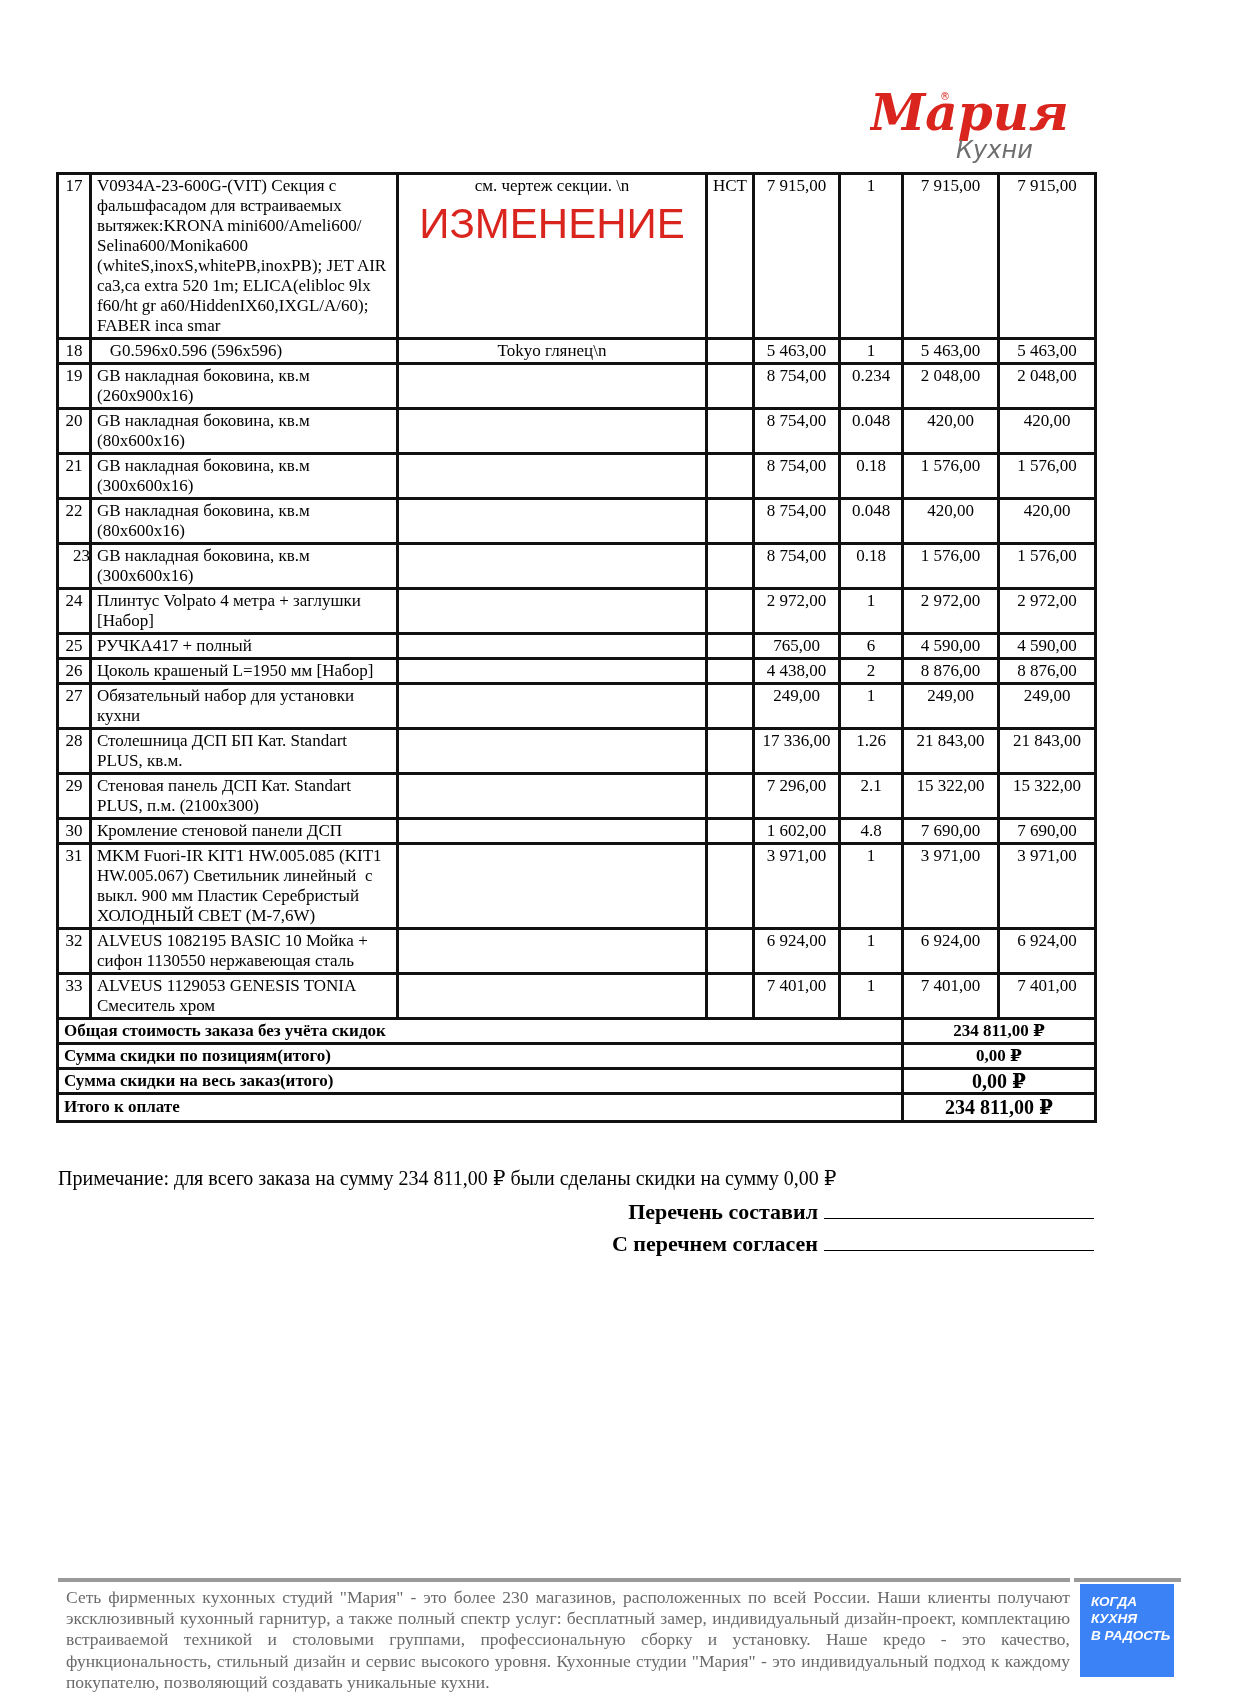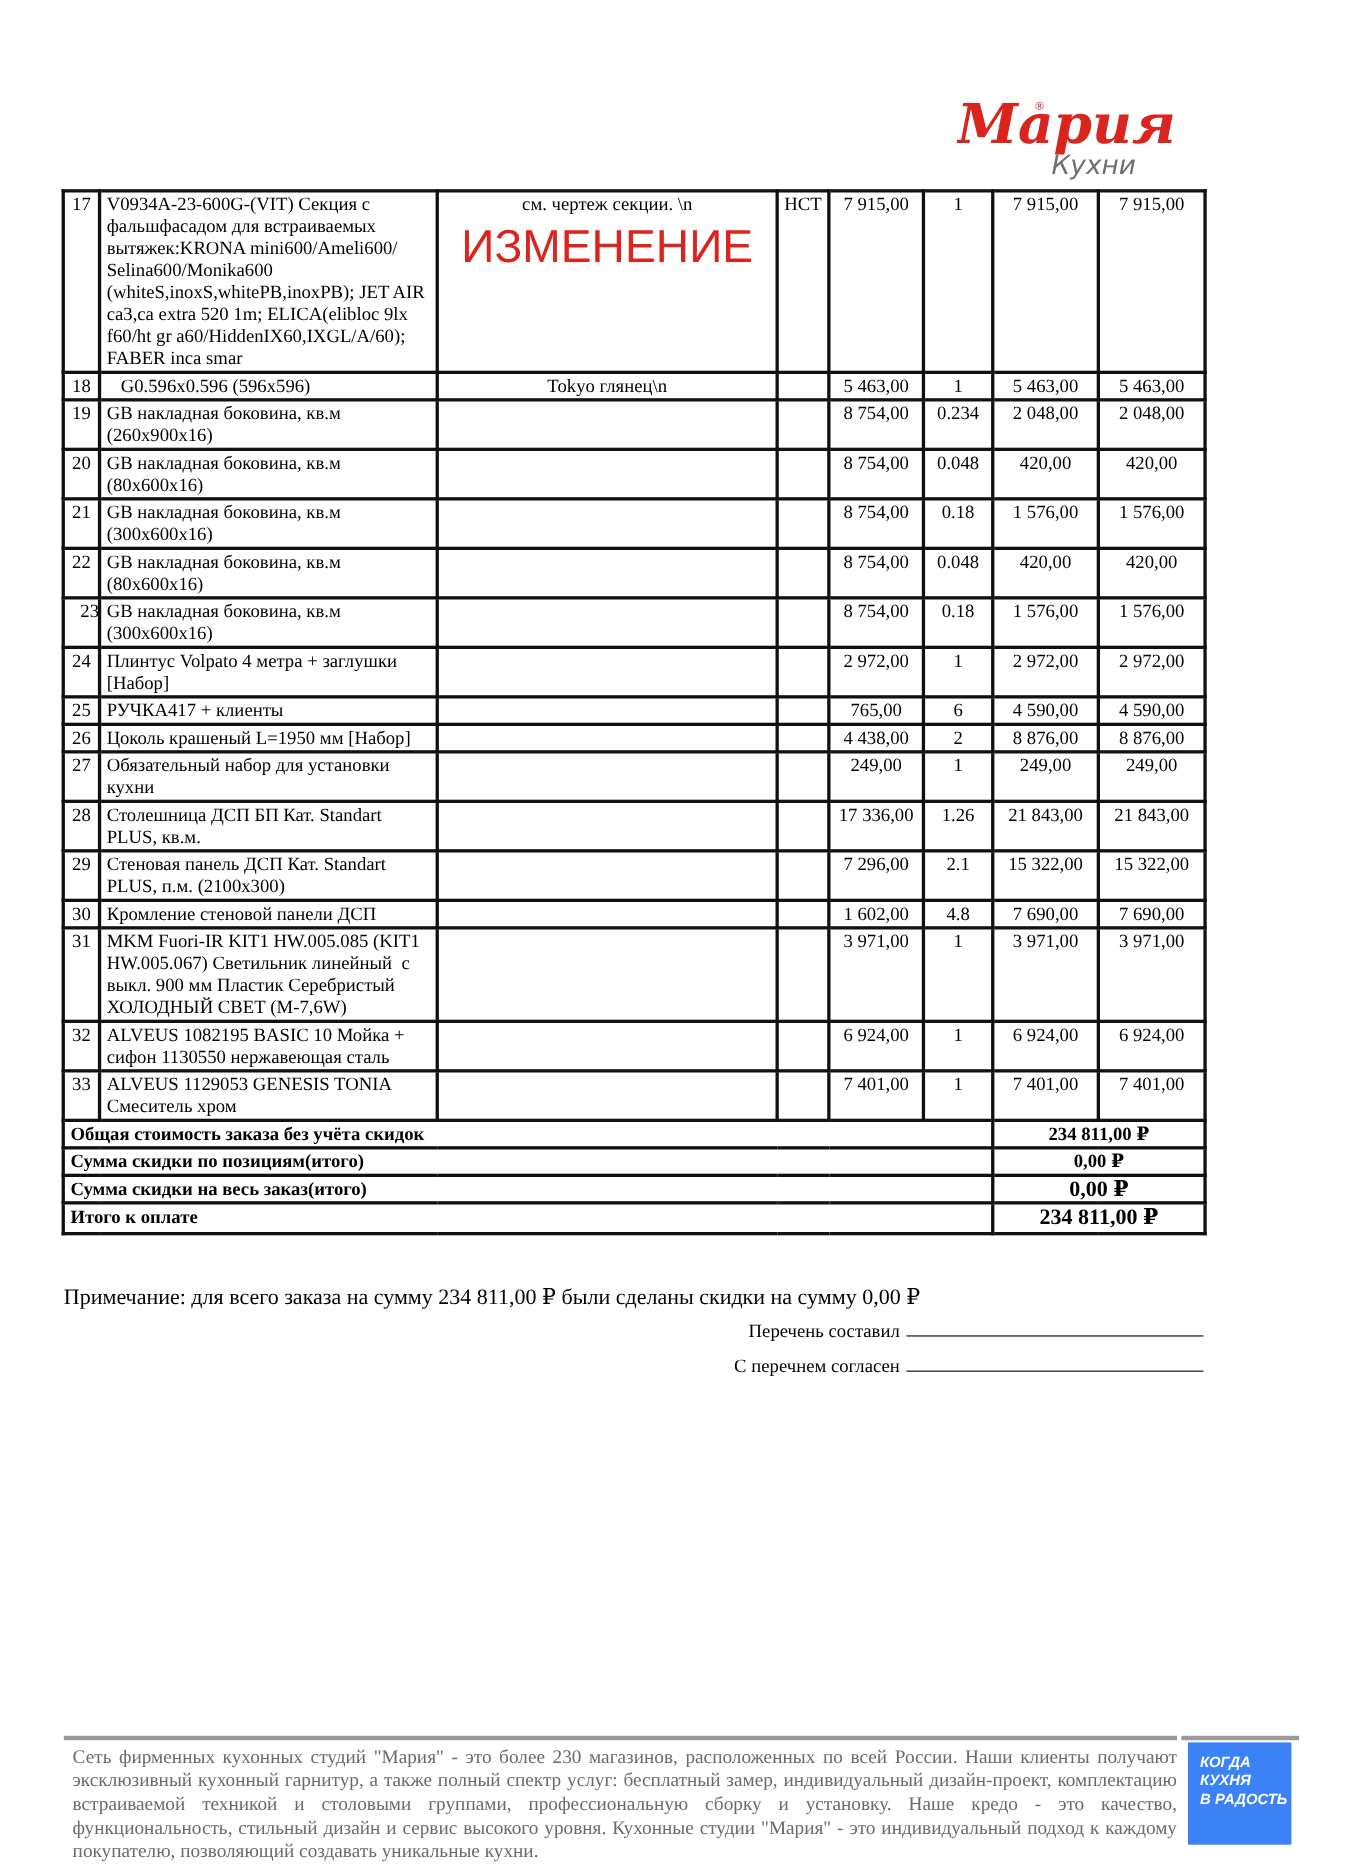--- a/index.html
+++ b/index.html
@@ -15,21 +15,21 @@
   table.items td.c-unit { text-align: center; padding-left: 2px; padding-right: 2px; }
   table.items td.c-price, table.items td.c-qty, table.items td.c-sum, table.items td.c-total { text-align: center; }
   .change-stamp { display: block; color: #d9251d; font-family: "Liberation Sans", "DejaVu Sans", sans-serif;
        font-size: 42px; line-height: 48px; margin-top: 4px; letter-spacing: 0px; }
   tr.total td { font-weight: bold; padding-top: 1px; padding-bottom: 1px; }
   tr.total td.t-label { text-align: left; padding-left: 5px; font-size: 17px; }
   tr.total td.t-value { text-align: center; font-size: 17px; }
   tr.total.big td.t-value { font-size: 20px; }
   tr.total.final td { padding-top: 2px; padding-bottom: 3px; }
   .note { position: absolute; left: 58px; top: 1166px; font-size: 20px; }
-  .sign { position: absolute; right: 147px; font-size: 17px; font-weight: normal; text-align: left; }
+  .sign { position: absolute; right: 147px; font-size: 22px; font-weight: bold; text-align: left; }
   .sign-1 { top: 1199px; }
   .sign-2 { top: 1231px; }
   .sign .line { display: inline-block; width: 270px; border-bottom: 1.5px solid #000; height: 15px; vertical-align: baseline; margin-left: 6px; }
   .footer-rule-left { position: absolute; left: 58px; top: 1578px; width: 1012px; height: 4px; background: #9a9a9a; }
   .footer-rule-right { position: absolute; left: 1074px; top: 1578px; width: 107px; height: 4px; background: #9a9a9a; }
   .footer-text { position: absolute; left: 66px; top: 1587px; width: 1004px; font-size: 17.5px; line-height: 21.2px;
        color: #6a6a6a; text-align: justify; }
   .slogan { position: absolute; left: 1080px; top: 1584px; width: 94px; height: 93px; background: #3b82f6; }
   .slogan span { display: block; color: #fff; font-family: "Liberation Sans", "DejaVu Sans", sans-serif; font-style: italic;
        font-weight: bold; font-size: 13.5px; line-height: 17px; padding: 9px 0 0 11px; white-space: pre-line; }
@@ -132,21 +132,21 @@
         <td class="c-name"><span style="white-space: pre-wrap;">Плинтус Volpato 4 метра + заглушки [Набор]</span></td>
         <td class="c-note"><span style="white-space: pre-wrap;"></span></td>
         <td class="c-unit"><span style="white-space: pre-wrap;"></span></td>
         <td class="c-price"><span style="white-space: pre-wrap;">2 972,00</span></td>
         <td class="c-qty"><span style="white-space: pre-wrap;">1</span></td>
         <td class="c-sum"><span style="white-space: pre-wrap;">2 972,00</span></td>
         <td class="c-total"><span style="white-space: pre-wrap;">2 972,00</span></td>
       </tr>
       <tr>
         <td class="c-num"><span style="white-space: pre-wrap;">25</span></td>
-        <td class="c-name"><span style="white-space: pre-wrap;">РУЧКА417 + клиенты</span></td>
+        <td class="c-name"><span style="white-space: pre-wrap;">РУЧКА417 + полный</span></td>
         <td class="c-note"><span style="white-space: pre-wrap;"></span></td>
         <td class="c-unit"><span style="white-space: pre-wrap;"></span></td>
         <td class="c-price"><span style="white-space: pre-wrap;">765,00</span></td>
         <td class="c-qty"><span style="white-space: pre-wrap;">6</span></td>
         <td class="c-sum"><span style="white-space: pre-wrap;">4 590,00</span></td>
         <td class="c-total"><span style="white-space: pre-wrap;">4 590,00</span></td>
       </tr>
       <tr>
         <td class="c-num"><span style="white-space: pre-wrap;">26</span></td>
         <td class="c-name"><span style="white-space: pre-wrap;">Цоколь крашеный L=1950 мм [Набор]</span></td>

